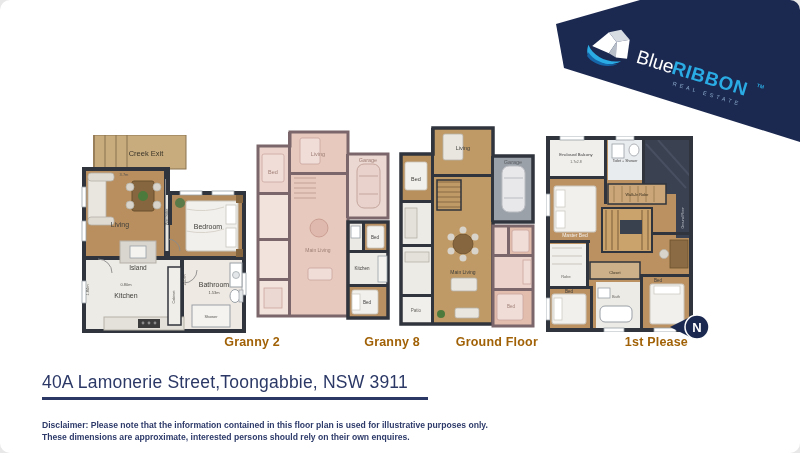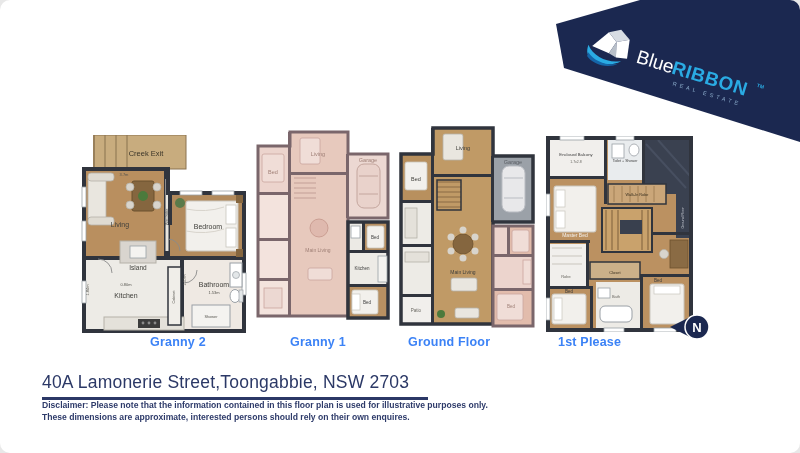--- a/index.html
+++ b/index.html
@@ -1,22 +1,22 @@
 <!DOCTYPE html>
 <html><head>
 <meta charset="utf-8">
 <style>
   html,body{margin:0;padding:0;background:#e8e8e8;font-family:"Liberation Sans",sans-serif;}
   .canvas{position:relative;width:800px;height:453px;background:#ffffff;overflow:hidden;border-radius:10px;}
   svg text{font-family:"Liberation Sans",sans-serif;}
   .plan{position:absolute;margin:0;padding:0;}
-  .plan-label{position:absolute;font-size:12.5px;font-weight:bold;color:#3b82f6;text-align:left;letter-spacing:.2px;}
+  .plan-label{position:absolute;font-size:12.5px;font-weight:bold;color:#a16207;text-align:right;letter-spacing:.2px;}
   .address{position:absolute;left:42px;top:372px;font-size:17.5px;font-weight:500;color:#2b3866;letter-spacing:.2px;}
   .rule{position:absolute;left:42px;top:397px;width:386px;height:2.5px;background:#2b3866;}
-  .disclaimer{position:absolute;left:42px;top:400px;font-size:8.6px;font-weight:bold;color:#2e3b6a;line-height:11.5px;margin:0;}
+  .disclaimer{position:absolute;left:42px;top:420px;font-size:8.6px;font-weight:bold;color:#2e3b6a;line-height:11.5px;margin:0;}
   .bg-svg{position:absolute;left:0;top:0;}
 </style>
 </head>
 <body>
 
 <div class="canvas">
 
   <svg class="bg-svg" width="800" height="453" viewBox="0 0 800 453">
     <polygon points="640,0 800,0 800,142 564,68 556,24" fill="#1b2850"></polygon>
     <g transform="translate(596,20) rotate(17)">
@@ -336,30 +336,30 @@
       <text x="91" y="60" font-size="3.8" fill="#3a3020" text-anchor="middle">Walk-In Robe</text>
       <text x="20" y="142" font-size="4" fill="#6a6862" text-anchor="middle">Robe</text>
       <text x="69" y="137.5" font-size="4" fill="#3a3020" text-anchor="middle">Closet</text>
       <text x="70" y="162" font-size="4" fill="#6a6862" text-anchor="middle">Bath</text>
       <text x="23" y="157" font-size="4.5" fill="#3c3c3c" text-anchor="middle">Bed</text>
       <text x="112" y="146" font-size="4.5" fill="#3c3c3c" text-anchor="middle">Bed</text>
     </svg>
   </figure>
 
   <div class="plan-label" style="left:150px;top:335px;width:130px;">Granny 2</div>
-  <div class="plan-label" style="left:290px;top:335px;width:130px;">Granny 1</div>
+  <div class="plan-label" style="left:290px;top:335px;width:130px;">Granny 8</div>
   <div class="plan-label" style="left:408px;top:335px;width:130px;">Ground Floor</div>
   <div class="plan-label" style="left:558px;top:335px;width:130px;">1st Please</div>
 
   <svg style="position:absolute;left:666px;top:308px;" width="50" height="40" viewBox="0 0 50 40">
     <polygon points="4,19 26,8 26,30" fill="#1b2850"></polygon>
     <circle cx="31" cy="19" r="12" fill="#1b2850" stroke="#ffffff" stroke-width="1.5"></circle>
     <text x="31" y="24" font-size="13" font-weight="bold" fill="#ffffff" text-anchor="middle">N</text>
   </svg>
 
-  <div class="address">40A Lamonerie Street,Toongabbie, NSW 2703</div>
+  <div class="address">40A Lamonerie Street,Toongabbie, NSW 3911</div>
   <div class="rule"></div>
   <p class="disclaimer">
     <span>Disclaimer: Please note that the information contained in this floor plan is used for illustrative purposes only.</span><br>
     <span>These dimensions are approximate, interested persons should rely on their own enquires.</span>
   </p>
 
 </div>
 
 </body></html>

